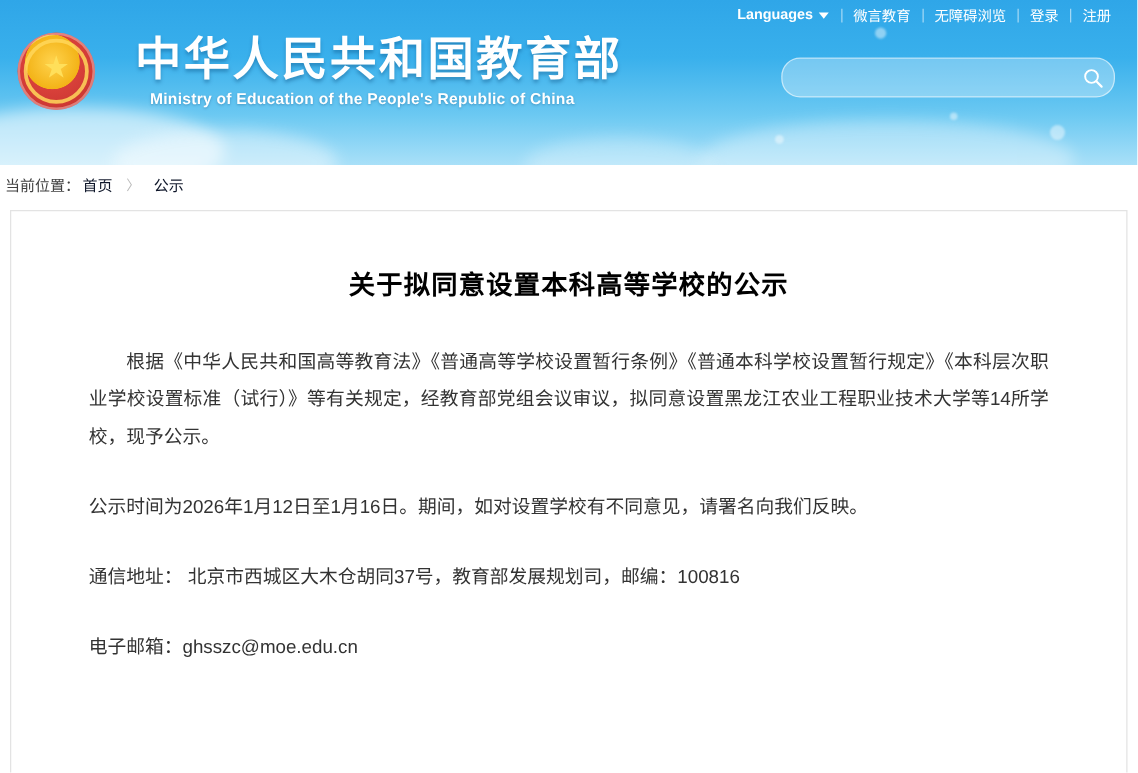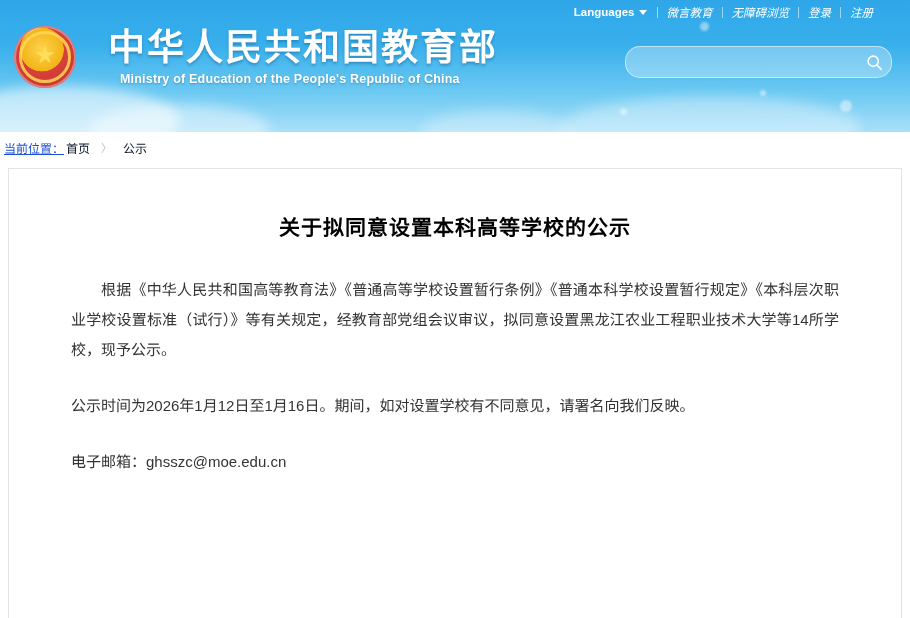--- a/index.html
+++ b/index.html
@@ -37,21 +37,21 @@
   .cloud.c4 { width: 150px; height: 46px; left: 420px; top: 110px; opacity: .5; }
   .sparkle {
     position: absolute;
     background: rgba(255,255,255,0.45);
     border-radius: 50%;
     filter: blur(1px);
   }
 
   .topnav {
     position: absolute;
-    right: 28px;
+    right: 12px;
     top: 0;
     height: 24px;
     display: flex;
     align-items: center;
     gap: 0;
     font-size: 11.5px;
     color: #ffffff;
     z-index: 5;
   }
   .topnav .lang {
@@ -69,21 +69,20 @@
     border-right: 4px solid transparent;
     border-top: 5px solid #ffffff;
     display: inline-block;
   }
   .topnav .nav-link {
     color: #ffffff;
     text-decoration: none;
     padding: 0 9px;
     cursor: pointer;
     white-space: nowrap;
-    font-style: italic;
   }
   .topnav .sep {
     width: 1px;
     height: 11px;
     background: rgba(255,255,255,0.55);
   }
 
   .brand {
     position: absolute;
     left: 14px;
@@ -174,21 +173,21 @@
   
   .breadcrumb {
     height: 30px;
     display: flex;
     align-items: center;
     padding-left: 4px;
     font-size: 12px;
     color: #555;
     background: #ffffff;
   }
-  .breadcrumb .bc-label { color: #1d4ed8; text-decoration: underline; }
+  .breadcrumb .bc-label { color: #404040; }
   .breadcrumb a {
     color: #0f172a;
     text-decoration: none;
     margin: 0 2px;
   }
   .breadcrumb .bc-sep {
     color: #bbb;
     margin: 0 9px;
     font-size: 11px;
   }
@@ -277,15 +276,16 @@
   <a href="#">首页</a>
   <span class="bc-sep">〉</span>
   <a href="#">公示</a>
 </div>
 
 <div class="panel">
   <h1 class="article-title">关于拟同意设置本科高等学校的公示</h1>
   <div class="article">
     <p class="indent">根据《中华人民共和国高等教育法》《普通高等学校设置暂行条例》《普通本科学校设置暂行规定》《本科层次职业学校设置标准（试行）》等有关规定，经教育部党组会议审议，拟同意设置黑龙江农业工程职业技术大学等14所学校，现予公示。</p>
     <p>公示时间为2026年1月12日至1月16日。期间，如对设置学校有不同意见，请署名向我们反映。</p>
+    <p>通信地址：  北京市西城区大木仓胡同37号，教育部发展规划司，邮编：100816</p>
     <p>电子邮箱：ghsszc@moe.edu.cn</p>
   </div>
 </div>
 
 </body></html>

